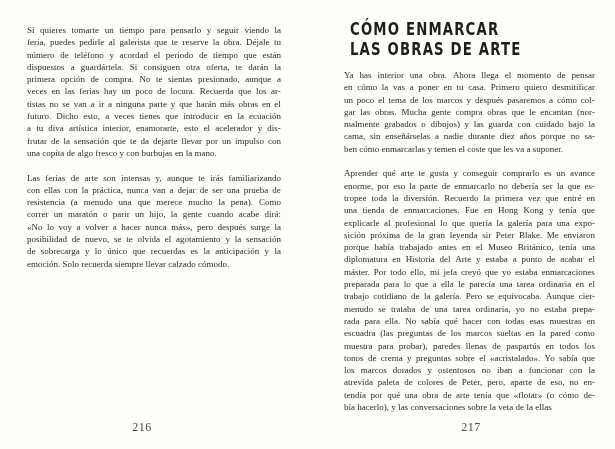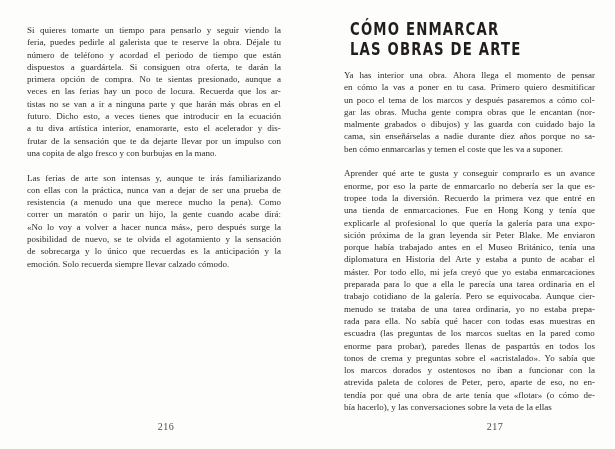--- a/index.html
+++ b/index.html
@@ -58,25 +58,24 @@
     justify-content: flex-start;
     gap: 2.3px;
   }
 
   .folio {
     position: absolute;
     top: 421.5px;
     width: 26px;
     text-align: center;
     font-family: "Liberation Serif", serif;
-    font-size: 10px;
+    font-size: 12px;
     line-height: 10px;
     letter-spacing: 0.5px;
     color: var(--folio-ink, #4f4b46);
-    margin-left: 24px;
   }
   .folio-left  { left: 129px; }
   .folio-right { left: 458px; }
 </style>
 </head>
 <body>
 
 <div class="spread">
 
   <div class="block block-left body-text">
@@ -629,21 +628,21 @@
             <span>de</span>
             <span>los</span>
             <span>marcos</span>
             <span>sueltas</span>
             <span>en</span>
             <span>la</span>
             <span>pared</span>
             <span>como</span>
           </div>
           <div class="line">
-            <span>enorme</span>
+            <span>muestra</span>
             <span>para</span>
             <span>probar),</span>
             <span>paredes</span>
             <span>llenas</span>
             <span>de</span>
             <span>paspartús</span>
             <span>en</span>
             <span>todos</span>
             <span>los</span>
           </div>

